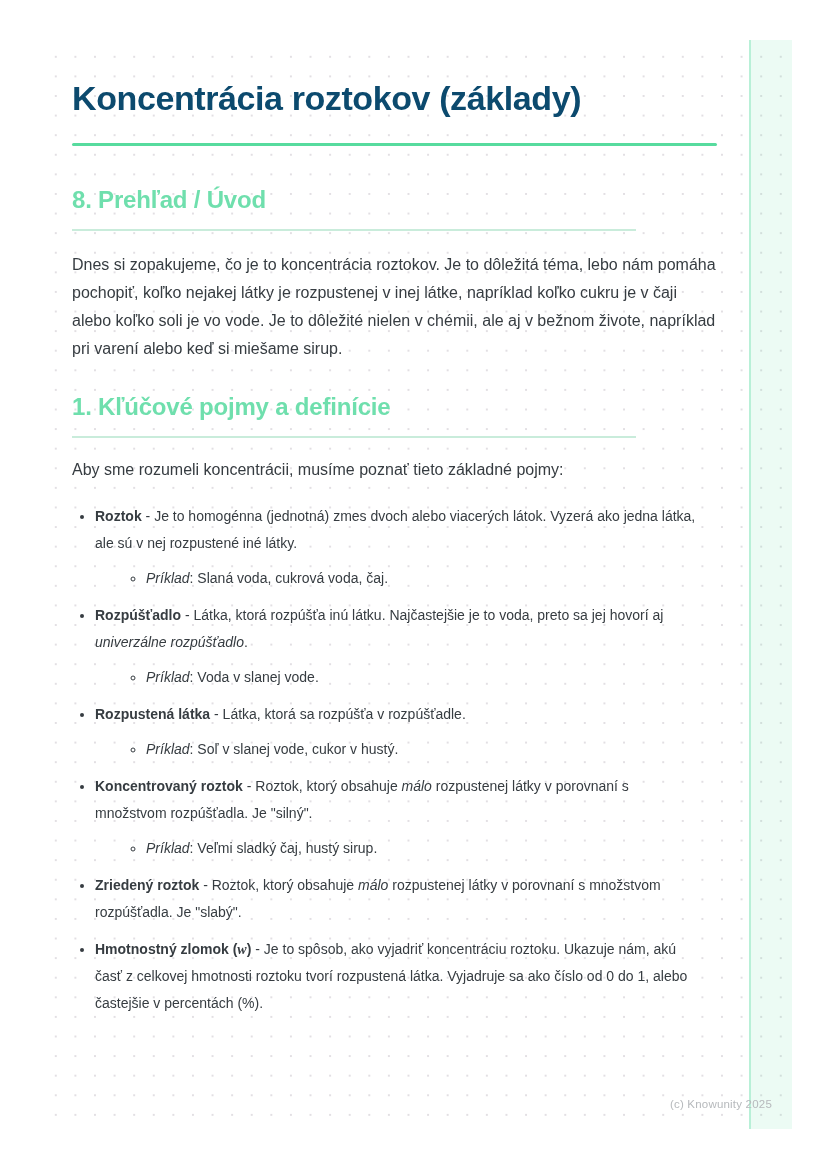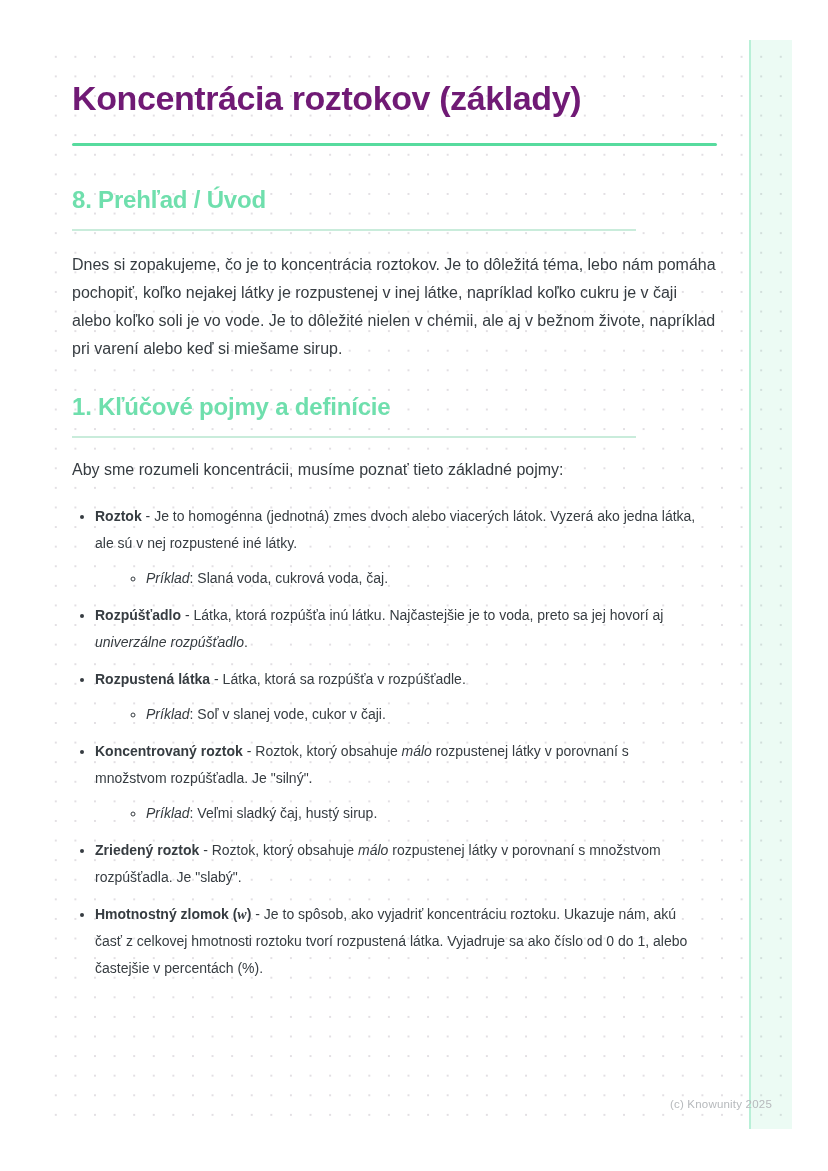--- a/index.html
+++ b/index.html
@@ -14,21 +14,21 @@
   }
   .side-band{
     position:absolute;left:749px;top:40px;width:43px;height:1089px;
     background:rgba(111,223,173,0.13);
     border-left:2px solid rgba(111,223,173,0.42);
     box-sizing:border-box;
   }
   .content{position:absolute;left:72px;top:0;width:645px;padding-top:76px;}
   h1{
     margin:0;font-size:34px;line-height:45px;font-weight:700;
-    color:#701a75;letter-spacing:-0.4px;max-width:580px;
+    color:#0c4a6e;letter-spacing:-0.4px;max-width:580px;
   }
   .main-rule{height:3px;background:#57db9e;margin-top:22px;border-radius:2px;}
   h2{
     margin:0;font-size:24px;line-height:32px;font-weight:700;
     color:#6fdfad;letter-spacing:-0.2px;
   }
   .sec1 h2{margin-top:38px;}
   .sec2 h2{margin-top:28px;}
   .h2-rule{width:564px;height:2px;background:#c9ecdb;margin-top:13px;}
   p.body{margin:20px 0 0;font-size:16px;line-height:28px;}
@@ -75,26 +75,29 @@
 
         <li>
           <span class="term">Roztok</span><span> - </span><span>Je to homogénna (jednotná) zmes dvoch alebo viacerých látok. Vyzerá ako jedna látka, ale sú v nej rozpustené iné látky.</span>
           <ul class="sub">
             <li><span class="it">Príklad</span><span>: Slaná voda, cukrová voda, čaj.</span></li>
           </ul>
         </li>
 
         <li>
           <span class="term">Rozpúšťadlo</span><span> - </span><span>Látka, ktorá rozpúšťa inú látku. Najčastejšie je to voda, preto sa jej hovorí aj </span><span class="it">univerzálne rozpúšťadlo</span><span>.</span>
+          <ul class="sub">
+            <li><span class="it">Príklad</span><span>: Voda v slanej vode.</span></li>
+          </ul>
         </li>
 
         <li>
           <span class="term">Rozpustená látka</span><span> - </span><span>Látka, ktorá sa rozpúšťa v rozpúšťadle.</span>
           <ul class="sub">
-            <li><span class="it">Príklad</span><span>: Soľ v slanej vode, cukor v čaji.</span></li>
+            <li><span class="it">Príklad</span><span>: Soľ v slanej vode, cukor v hustý.</span></li>
           </ul>
         </li>
 
         <li>
           <span class="term">Koncentrovaný roztok</span><span> - </span><span>Roztok, ktorý obsahuje </span><span class="it">málo</span><span> rozpustenej látky v porovnaní s množstvom rozpúšťadla. Je "silný".</span>
           <ul class="sub">
             <li><span class="it">Príklad</span><span>: Veľmi sladký čaj, hustý sirup.</span></li>
           </ul>
         </li>
 

